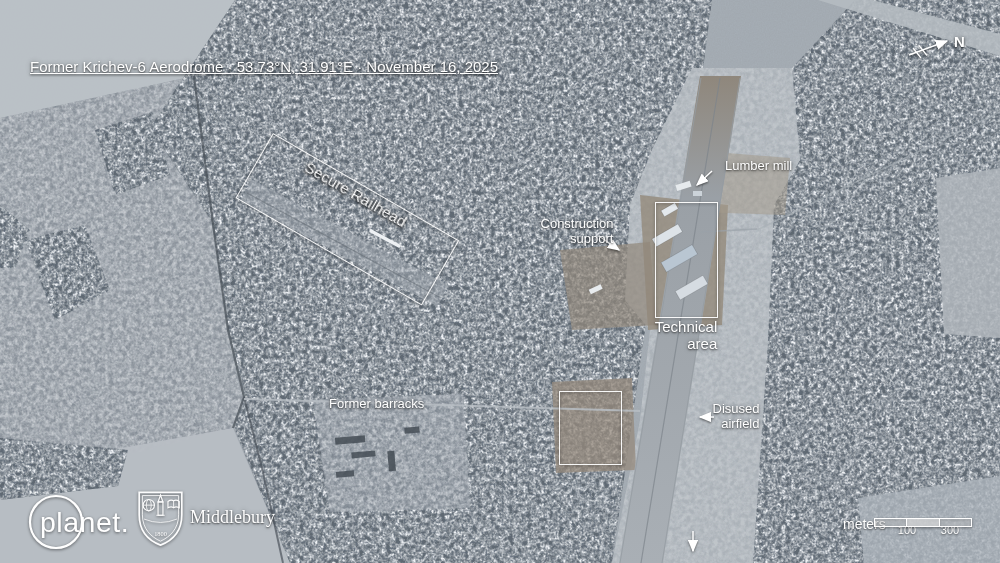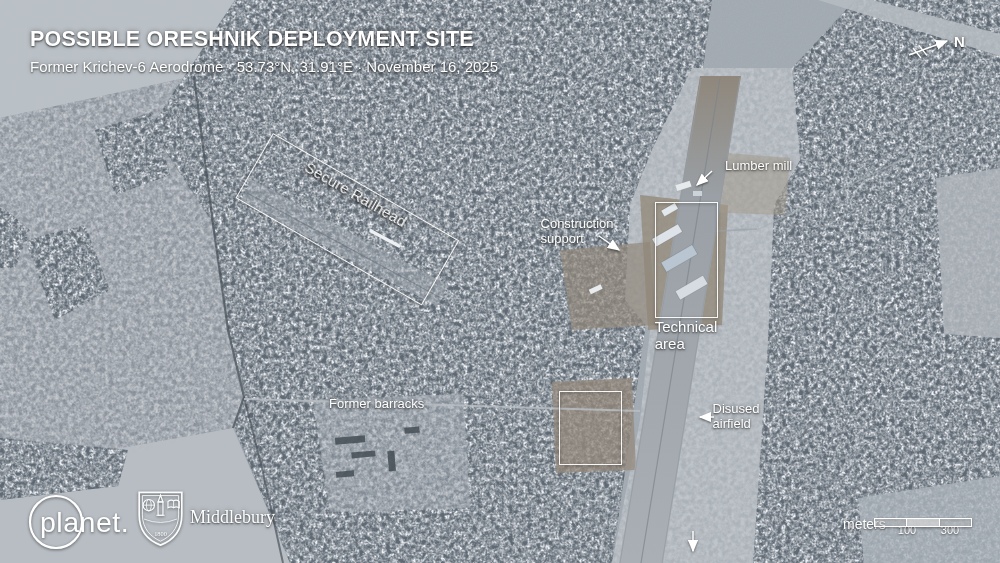--- a/index.html
+++ b/index.html
@@ -9,24 +9,24 @@
   }
   #basemap,#arrows{position:absolute;left:0;top:0;width:1000px;height:563px;}
   #arrows{filter:drop-shadow(0 1px 1px rgba(0,0,0,.55));}
   .label{
     position:absolute;color:#fff;
     text-shadow:0 1px 2px rgba(0,0,0,.65),0 0 5px rgba(0,0,0,.35);
     line-height:1.16;white-space:nowrap;
   }
   .small{font-size:13px;}
   .med{font-size:15px;}
-  .center{transform:translateX(-50%);text-align:left;}
+  .center{transform:translateX(-50%);text-align:right;}
   .multiline{white-space:pre-line;}
   .title{font-size:21.5px;font-weight:bold;letter-spacing:.2px;}
-  .subtitle{font-size:15px;}
+  .subtitle{font-size:15px;text-decoration:underline;}
   .box{
     position:absolute;border:1.5px solid rgba(255,255,255,.94);
     filter:drop-shadow(0 1px 1.5px rgba(0,0,0,.45));
     box-sizing:border-box;
   }
   #railhead-box{left:273px;top:133px;width:215px;height:75px;
     transform:rotate(30deg);transform-origin:0 0;}
   #railhead-box .label{left:44px;top:2px;font-size:15.5px;}
   #technical-box{left:655px;top:202px;width:63px;height:116px;}
   #additional-box{left:559px;top:391px;width:63px;height:74px;}
@@ -189,21 +189,20 @@
       <line x1="714" y1="417" x2="700" y2="417" marker-end="url(#ah)"></line>
       <line x1="693" y1="531" x2="693" y2="551" marker-end="url(#ah)"></line>
       <g>
         <line x1="909" y1="55" x2="947" y2="41" marker-end="url(#ah)"></line>
         <line x1="913" y1="48" x2="921" y2="58" stroke-width="1.3"></line>
         <line x1="919" y1="45.5" x2="927" y2="55.5" stroke-width="1.3"></line>
       </g>
     </g>
   </svg>
 
-  <div class="label title" style="left:30px;top:27px;">POSSIBLE ORESHNIK DEPLOYMENT SITE</div>
   <div class="label subtitle" style="left:30px;top:58px;">Former Krichev-6 Aerodrome · 53.73°N, 31.91°E · November 16, 2025</div>
   <div class="label north-label" style="left:954px;top:33px;">N</div>
 
   <div class="box" id="railhead-box">
     <div class="label">Secure Railhead</div>
   </div>
 
   <div class="label small" style="left:714px;top:158px;padding-left:11px;">Lumber mill</div>
 
   <div class="label small center multiline" style="left:577px;top:216px;">Construction

